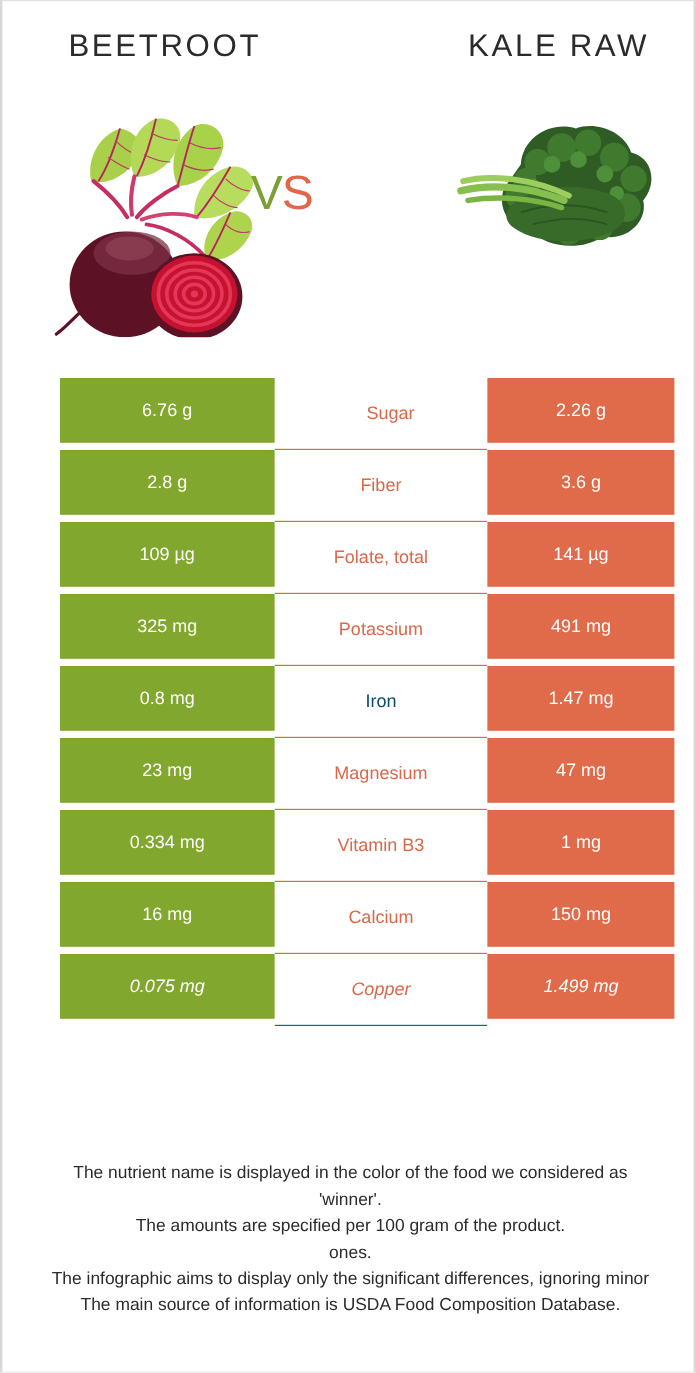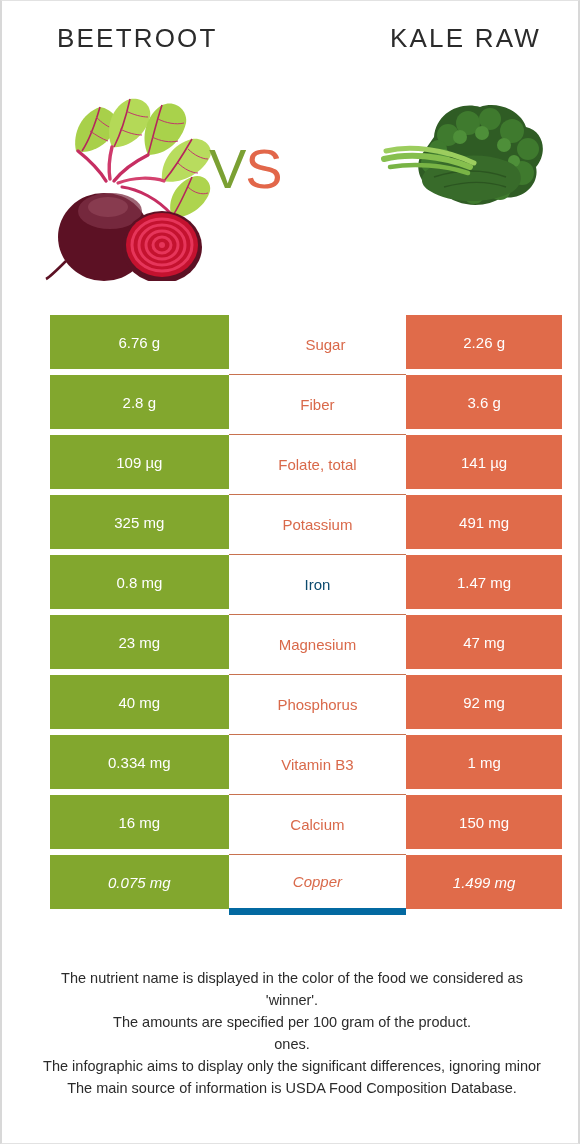--- a/index.html
+++ b/index.html
@@ -41,21 +41,21 @@
     white-space: nowrap;
   }
   .title-left  { left: 55px; }
   .title-right { left: 388px; }
 
   .vs {
     position: absolute;
     left: 207px;
     top: 140px;
     font-family: "Liberation Sans", sans-serif;
-    font-size: 56px;
+    font-size: 40px;
     font-weight: 400;
     letter-spacing: -1px;
     line-height: 1;
   }
   .vs .v { color: #7ba033; }
   .vs .s { color: #e2674a; }
 
   .art {
     position: absolute;
   }
@@ -98,21 +98,21 @@
     height: 60px;
     margin-top: -0px;
     position: relative;
     top: 0;
   }
   .cell-right {
     width: 157px;
     background: #e06b4a;
     color: #ffffff;
   }
-  .row:last-child .cell-mid { border-bottom: 7px solid #0369a1; }
+  .row:last-child .cell-mid { border-bottom: 1px solid #0369a1; }
 
   
   .note {
     position: absolute;
     left: 20px;
     top: 966px;
     width: 540px;
     text-align: center;
     font-size: 14.5px;
     line-height: 22px;
@@ -254,25 +254,20 @@
         <div class="cell cell-left">0.8 mg</div>
         <div class="cell cell-mid" style="color: #0c4a6e;">Iron</div>
         <div class="cell cell-right">1.47 mg</div>
       </div>
       <div class="row">
         <div class="cell cell-left">23 mg</div>
         <div class="cell cell-mid" style="color: rgb(217, 105, 74);">Magnesium</div>
         <div class="cell cell-right">47 mg</div>
       </div>
       <div class="row">
-        <div class="cell cell-left">40 mg</div>
-        <div class="cell cell-mid" style="color: rgb(217, 105, 74);">Phosphorus</div>
-        <div class="cell cell-right">92 mg</div>
-      </div>
-      <div class="row">
         <div class="cell cell-left">0.334 mg</div>
         <div class="cell cell-mid" style="color: rgb(217, 105, 74);">Vitamin B3</div>
         <div class="cell cell-right">1 mg</div>
       </div>
       <div class="row">
         <div class="cell cell-left">16 mg</div>
         <div class="cell cell-mid" style="color: rgb(217, 105, 74);">Calcium</div>
         <div class="cell cell-right">150 mg</div>
       </div>
       <div class="row">

